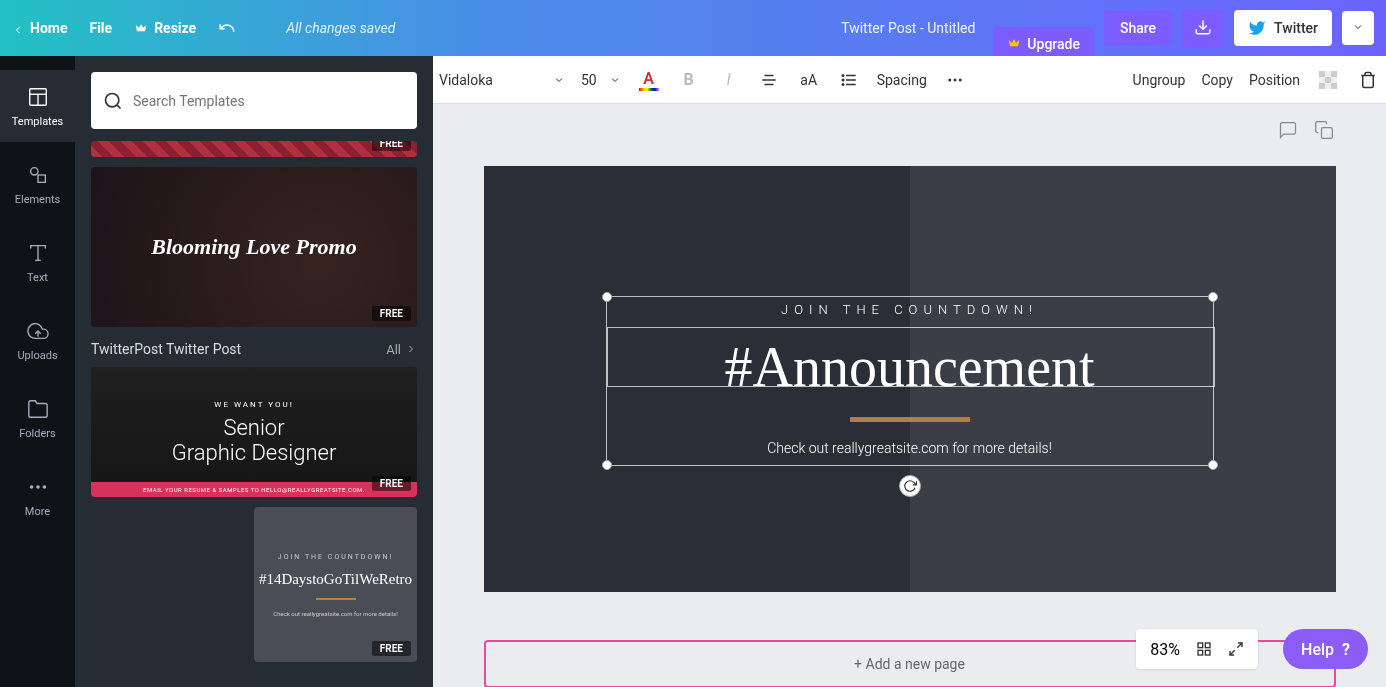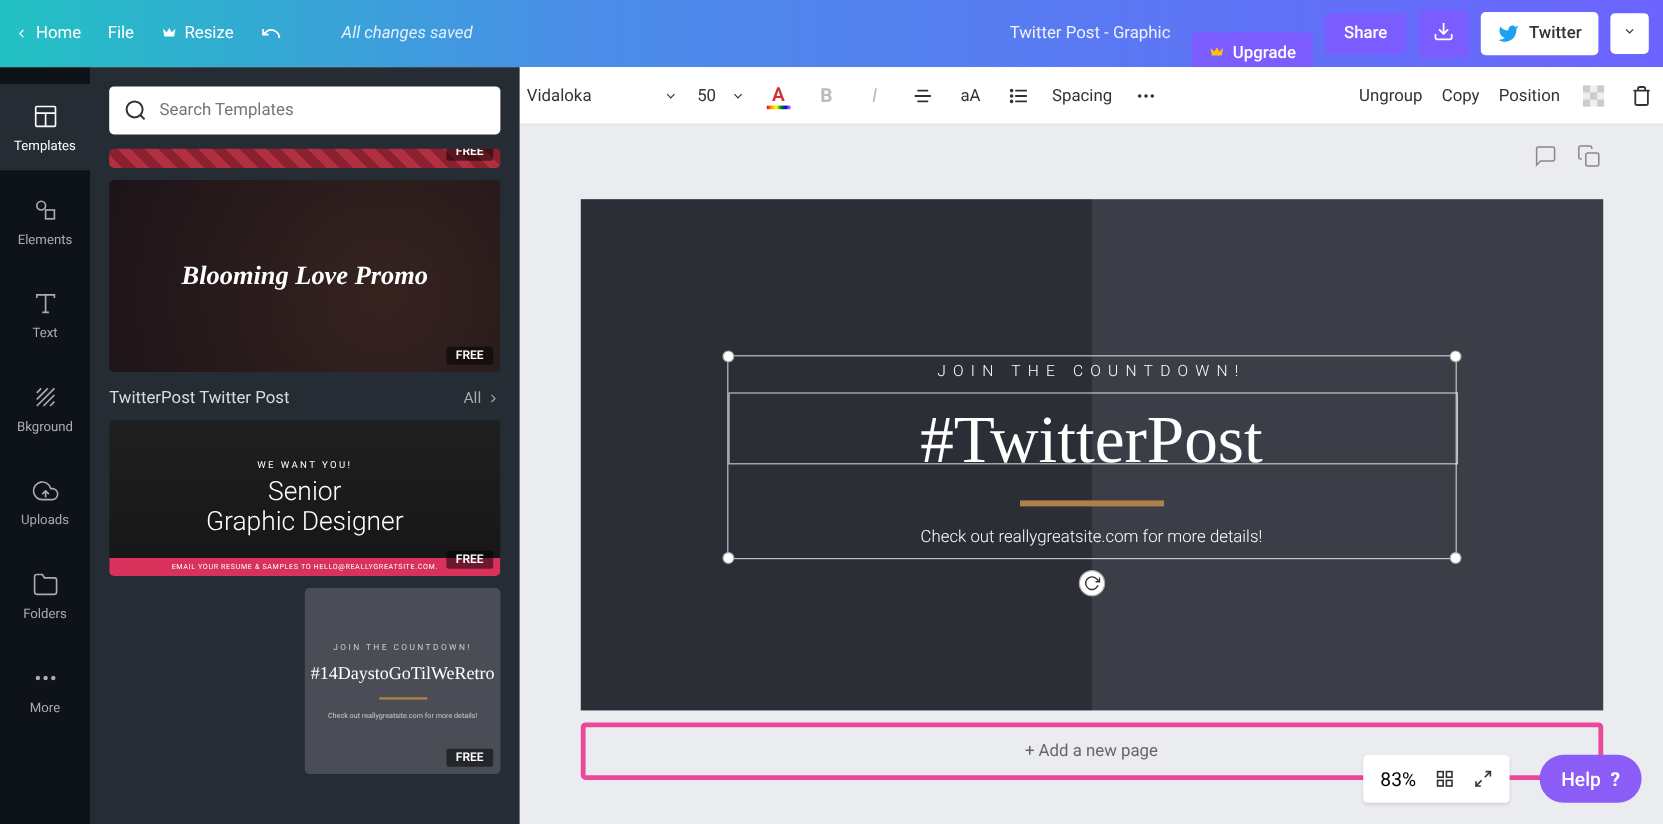--- a/index.html
+++ b/index.html
@@ -2,42 +2,42 @@
 <html><head>
 <meta charset="utf-8">
 <style>
 * { margin: 0; padding: 0; box-sizing: border-box; font-family: -apple-system, BlinkMacSystemFont, "Segoe UI", Roboto, sans-serif; }
 body { width: 1386px; height: 687px; overflow: hidden; background: #ebecf0; }
 
 
 .topbar { height: 56px; background: linear-gradient(90deg, #22c1c3 0%, #4a8de8 35%, #6c63ff 100%); display: flex; align-items: center; padding: 0 12px; color: #fff; font-size: 14px; }
 .topbar .left { display: flex; align-items: center; gap: 22px; }
 .topbar .back { display: flex; align-items: center; gap: 8px; cursor: pointer; }
-.topbar .item { cursor: pointer; display: flex; align-items: center; gap: 6px; font-weight: 400; }
+.topbar .item { cursor: pointer; display: flex; align-items: flex-end; gap: 6px; font-weight: 700; }
 .topbar .saved { margin-left: 28px; font-style: italic; color: rgba(255,255,255,0.85); }
 .topbar .right { margin-left: auto; display: flex; align-items: center; gap: 10px; }
 .topbar .doc-title { color: rgba(255,255,255,0.9); margin-right: 8px; }
 .btn-upgrade { background: #7b5cff; padding: 9px 14px; border-radius: 4px; display: flex; align-items: center; gap: 6px; cursor: pointer; font-weight: 500; margin-top: 32px; }
 .btn-share { background: #7b5cff; padding: 9px 16px; border-radius: 4px; cursor: pointer; font-weight: 500; }
 .btn-download { background: #7b5cff; padding: 9px 12px; border-radius: 4px; cursor: pointer; }
 .btn-twitter { background: #fff; color: #333; padding: 9px 14px; border-radius: 4px; display: flex; align-items: center; gap: 8px; cursor: pointer; font-weight: 500; }
 .btn-dropdown { background: #fff; color: #333; padding: 9px 10px; border-radius: 4px; cursor: pointer; }
 
 
 .main { display: flex; height: 631px; }
 
 
 .rail { width: 75px; background: #0e1318; display: flex; flex-direction: column; align-items: center; padding-top: 14px; gap: 6px; }
 .rail-item { width: 75px; height: 72px; display: flex; flex-direction: column; align-items: center; justify-content: center; gap: 6px; color: #aab; font-size: 11px; cursor: pointer; }
 .rail-item.active { background: #252c33; color: #fff; }
 .rail-icon { width: 24px; height: 24px; display: flex; align-items: center; justify-content: center; }
 
 
 .side-panel { width: 358px; background: #252c33; padding: 16px; overflow: hidden; position: relative; }
-.search-box { background: #fff; border-radius: 4px; height: 40px; display: flex; align-items: center; padding: 0 12px; gap: 10px; margin-bottom: 12px; }
+.search-box { background: #fff; border-radius: 4px; height: 57px; display: flex; align-items: center; padding: 0 12px; gap: 10px; margin-bottom: 12px; }
 .search-box input { border: none; outline: none; font-size: 14px; flex: 1; color: #333; }
 .template-card { position: relative; border-radius: 4px; overflow: hidden; margin-bottom: 10px; background: #333; display: flex; align-items: center; justify-content: center; flex-direction: column; color: #fff; text-align: center; }
 .free-badge { position: absolute; bottom: 6px; right: 6px; background: rgba(0,0,0,0.5); color: #fff; font-size: 10px; padding: 2px 8px; border-radius: 2px; font-weight: 600; }
 .section-head { display: flex; justify-content: space-between; align-items: center; color: #ddd; font-size: 14px; margin: 14px 0 10px; }
 .section-head .all { color: #aaa; font-size: 13px; display: flex; align-items: center; gap: 4px; cursor: pointer; }
 
 
 .workspace { flex: 1; display: flex; flex-direction: column; background: #ebecf0; }
 .toolbar { height: 48px; background: #fff; border-bottom: 1px solid #ddd; display: flex; align-items: center; padding: 0 6px; gap: 16px; color: #333; font-size: 14px; }
 .font-select { display: flex; align-items: center; gap: 60px; cursor: pointer; }
@@ -56,21 +56,21 @@
 .canvas-content { position: absolute; inset: 0; display: flex; flex-direction: column; align-items: center; justify-content: center; color: #fff; gap: 18px; }
 .eyebrow { letter-spacing: 6px; font-size: 13px; font-weight: 300; }
 .headline { font-family: Georgia, "Times New Roman", serif; font-size: 56px; font-weight: 400; }
 .accent-bar { width: 120px; height: 5px; background: #b0804a; }
 .subline { font-size: 14px; font-weight: 300; }
 
 .sel-box { position: absolute; border: 1px solid rgba(255,255,255,0.7); }
 .sel-handle { position: absolute; width: 10px; height: 10px; background: #fff; border-radius: 50%; border: 1px solid #aaa; }
 .rotate-handle { position: absolute; width: 22px; height: 22px; background: #fff; border-radius: 50%; border: 1px solid #aaa; display: flex; align-items: center; justify-content: center; }
 
-.add-page { position: absolute; top: 498px; left: 50%; transform: translateX(-50%); width: 852px; height: 48px; border: 4px solid #ec4899; border-radius: 4px; display: flex; align-items: center; justify-content: center; color: #666; font-size: 14px; cursor: pointer; background: #ebecf0; }
+.add-page { position: absolute; top: 536px; left: 50%; transform: translateX(-50%); width: 852px; height: 48px; border: 2px solid #ec4899; border-radius: 4px; display: flex; align-items: center; justify-content: center; color: #666; font-size: 14px; cursor: pointer; background: #ebecf0; }
 
 
 .zoom-controls { position: absolute; bottom: 18px; right: 128px; background: #fff; border-radius: 4px; height: 40px; display: flex; align-items: center; padding: 0 14px; gap: 16px; box-shadow: 0 1px 3px rgba(0,0,0,0.1); }
 .help-btn { position: absolute; bottom: 18px; right: 18px; background: #8b5cf6; color: #fff; height: 40px; padding: 0 18px; border-radius: 20px; display: flex; align-items: center; gap: 8px; font-weight: 500; cursor: pointer; }
 
 </style>
 </head>
 <body>
 
 <div class="topbar">
@@ -90,21 +90,21 @@
     </div>
     <div class="item">
       <svg width="18" height="18" viewBox="0 0 24 24" fill="none" stroke="white" stroke-width="2">
           <path d="M3 7v6h6"></path>
           <path d="M21 17a9 9 0 00-15-6.7L3 13"></path>
         </svg>
     </div>
     <div class="saved">All changes saved</div>
   </div>
   <div class="right">
-    <div class="doc-title">Twitter Post - Graphic</div>
+    <div class="doc-title">Twitter Post - Untitled</div>
     <div class="btn-upgrade">
       <svg width="14" height="14" viewBox="0 0 24 24" fill="#ffc107">
           <path d="M5 16L3 5l5.5 5L12 4l3.5 6L21 5l-2 11H5z"></path>
         </svg>
       <span>Upgrade</span>
     </div>
     <div class="btn-share">Share</div>
     <div class="btn-download">
       <svg width="18" height="18" viewBox="0 0 24 24" fill="none" stroke="white" stroke-width="2">
           <path d="M21 15v4a2 2 0 01-2 2H5a2 2 0 01-2-2v-4"></path>
@@ -150,32 +150,20 @@
     </div>
     <div class="rail-item">
       <div class="rail-icon">
           <svg width="22" height="22" viewBox="0 0 24 24" fill="none" stroke="#aab" stroke-width="1.5">
             <polyline points="4 7 4 4 20 4 20 7"></polyline>
             <line x1="9" y1="20" x2="15" y2="20"></line>
             <line x1="12" y1="4" x2="12" y2="20"></line>
           </svg>
         </div>
       <span>Text</span>
-    </div>
-    <div class="rail-item">
-      <div class="rail-icon">
-          <svg width="22" height="22" viewBox="0 0 24 24" fill="none" stroke="#aab" stroke-width="1.5">
-            <line x1="4" y1="20" x2="20" y2="4"></line>
-            <line x1="4" y1="14" x2="14" y2="4"></line>
-            <line x1="4" y1="8" x2="8" y2="4"></line>
-            <line x1="10" y1="20" x2="20" y2="10"></line>
-            <line x1="16" y1="20" x2="20" y2="16"></line>
-          </svg>
-        </div>
-      <span>Bkground</span>
     </div>
     <div class="rail-item">
       <div class="rail-icon">
           <svg width="22" height="22" viewBox="0 0 24 24" fill="none" stroke="#aab" stroke-width="1.5">
             <path d="M18 10h-1.26A8 8 0 109 20h9a5 5 0 000-10z"></path>
             <polyline points="12 12 12 18"></polyline>
             <polyline points="9 15 12 12 15 15"></polyline>
           </svg>
         </div>
       <span>Uploads</span>
@@ -329,21 +317,21 @@
               <rect x="9" y="9" width="13" height="13" rx="2"></rect>
               <path d="M5 15H4a2 2 0 01-2-2V4a2 2 0 012-2h9a2 2 0 012 2v1"></path>
             </svg>
         </div>
       </div>
 
       <div class="canvas">
         <div class="overlay"></div>
         <div class="canvas-content">
           <div class="eyebrow">JOIN THE COUNTDOWN!</div>
-          <div class="headline">#TwitterPost</div>
+          <div class="headline">#Announcement</div>
           <div class="accent-bar"></div>
           <div class="subline">Check out reallygreatsite.com for more details!</div>
         </div>
 
         <div class="sel-box" style="top:130px; left:122px; width:608px; height:170px;">
           <div class="sel-box" style="top:30px; left:0; width:608px; height:60px;"></div>
           <div class="sel-handle" style="top:-5px; left:-5px;"></div>
           <div class="sel-handle" style="top:-5px; right:-5px;"></div>
           <div class="sel-handle" style="bottom:-5px; left:-5px;"></div>
           <div class="sel-handle" style="bottom:-5px; right:-5px;"></div>

